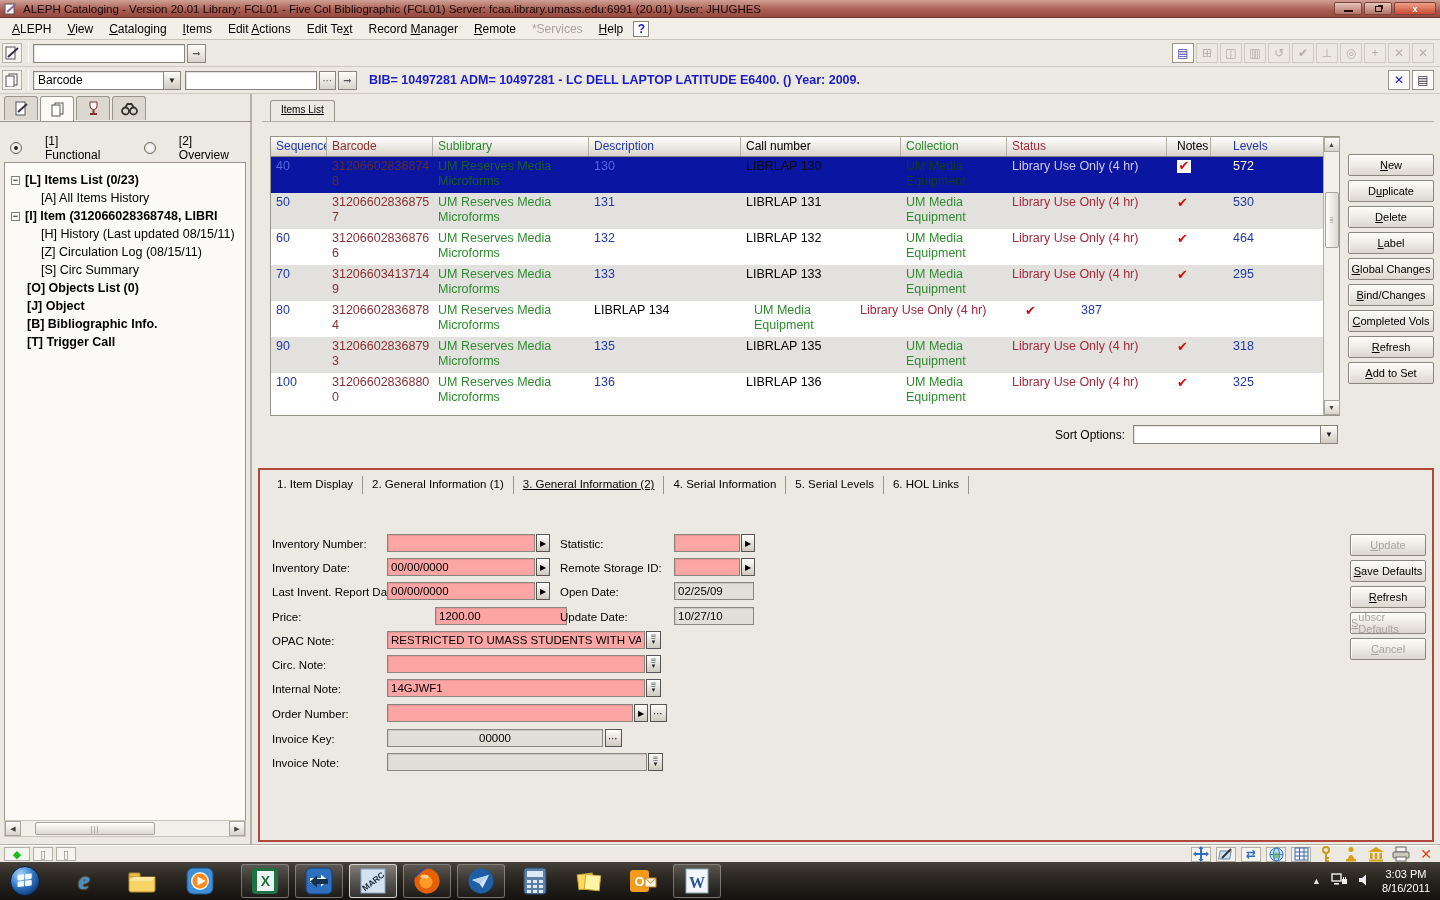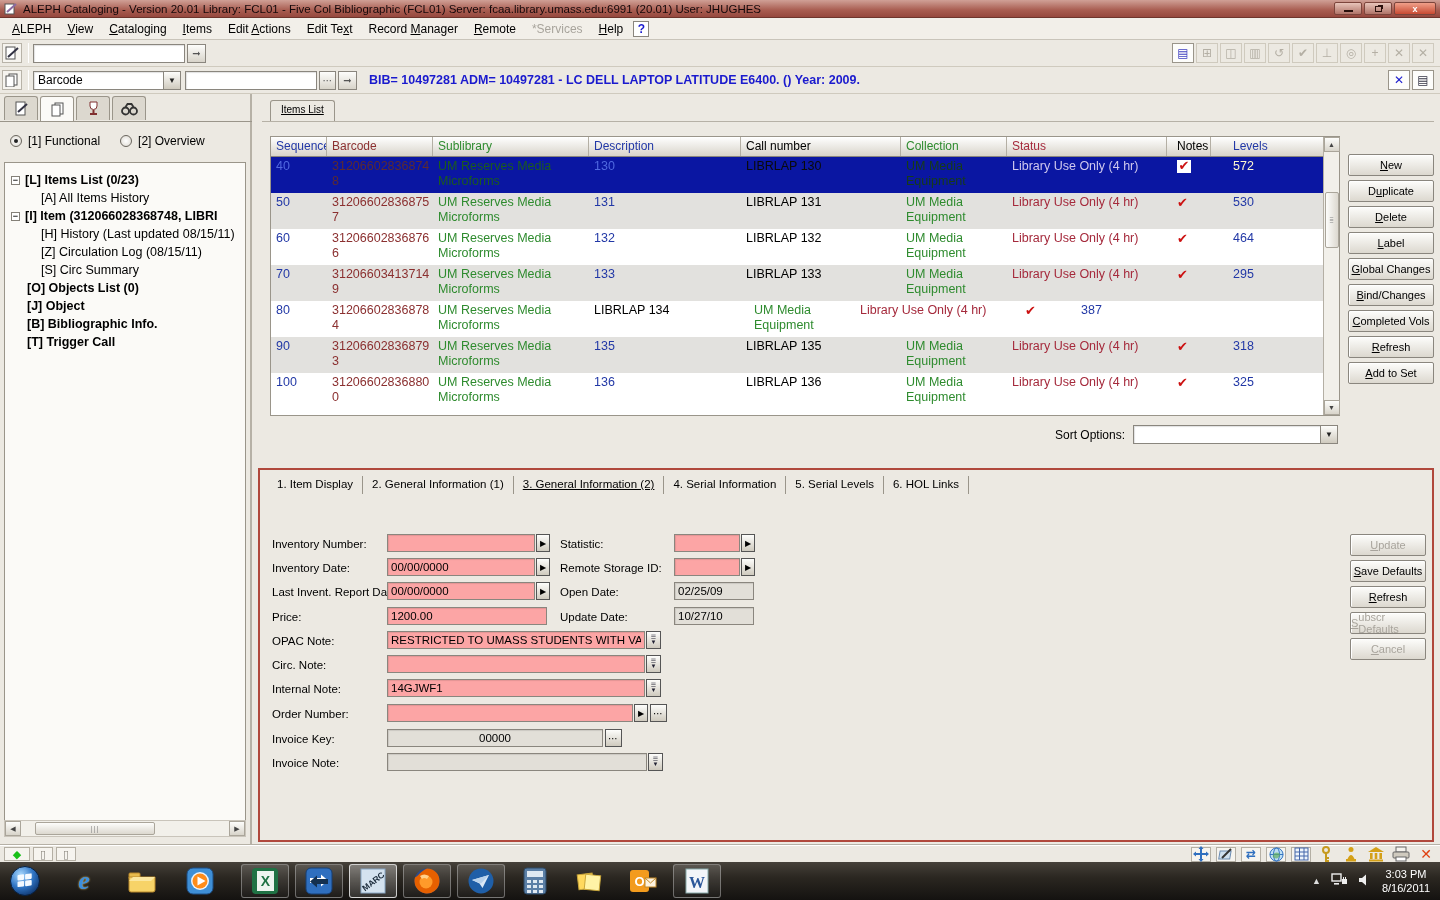--- a/index.html
+++ b/index.html
@@ -32,21 +32,21 @@
 .bib-text{color:#1a1ace;font-weight:bold;font-size:12.5px;margin-left:12px;white-space:nowrap}
 .tb-right{margin-left:auto;display:flex;align-items:center;margin-right:6px}
 .gicon{width:22px;height:20px;border:1px solid #cfcabe;background:#ece9e2;color:#b4afa4;display:flex;align-items:center;justify-content:center;font-size:12px;margin-left:2px}
 .gicon.en{background:#fdfdfb;color:#4040c0;border-color:#9a958a}
 
 .left-panel{position:absolute;left:0;top:94px;width:252px;height:751px;background:#ece9e2;border-right:2px solid #b6b1a6}
 .side-tabs{position:absolute;left:4px;top:2px;height:24px;display:flex}
 .stab{width:34px;height:24px;border:1px solid #9a958a;border-bottom:none;border-radius:3px 3px 0 0;background:#dcd8cf;display:flex;align-items:center;justify-content:center;margin-right:2px}
 .stab.sel{background:#fbfaf7;height:26px}
 .side-tabline{position:absolute;left:0;top:27px;width:252px;height:1px;background:#9a958a}
-.radio-row{position:absolute;left:10px;top:40px;display:flex;align-items:center;gap:6px;font-size:12px}
+.radio-row{position:absolute;left:10px;top:40px;display:flex;align-items:center;gap:23px;font-size:12px}
 .radio{width:12px;height:12px;border-radius:50%;border:1px solid #6a665e;background:radial-gradient(#fff,#dcd8cf);position:relative;flex:none}
 .radio.sel::after{content:'';position:absolute;left:3px;top:3px;width:4px;height:4px;border-radius:50%;background:#222}
 .radio-label{margin-right:14px}
 .tree-box{position:absolute;left:4px;top:68px;width:242px;height:672px;border:1px solid #9a958a;background:#fbfaf7;overflow:hidden}
 .tree{padding:8px 2px 0 6px}
 .tree-row{display:flex;align-items:center;height:18px;white-space:nowrap;overflow:hidden;font-size:12.5px}
 .tree-row.bold{font-weight:bold}
 .tree-row.child{padding-left:30px}
 .expander{width:9px;height:9px;border:1px solid #848078;background:#fff;font-size:9px;line-height:7px;text-align:center;margin-right:5px;flex:none;color:#222}
 .noexp{width:16px;flex:none}
@@ -435,21 +435,21 @@
         <input class="fin" style="width: 148px;" value="00/00/0000">
         <span class="arrbtn">▶</span>
       </span>
     <span class="flabel" style="left:300px;top:92px">Open Date:</span>
     <span class="ffield" style="left:414px;top:88px">
         <input class="fin ro" style="width: 80px;" readonly="" value="02/25/09">
       </span>
 
     <span class="flabel" style="left:12px;top:117px">Price:</span>
     <span class="ffield" style="left:127px;top:113px">
-        <input class="fin" style="width: 160px;" value="1200.00">
+        <input class="fin" style="width: 132px; margin-left: 48px;" value="1200.00">
       </span>
     <span class="flabel" style="left:300px;top:117px">Update Date:</span>
     <span class="ffield" style="left:414px;top:113px">
         <input class="fin ro" style="width: 80px;" readonly="" value="10/27/10">
       </span>
 
     <span class="flabel" style="left:12px;top:141px">OPAC Note:</span>
     <span class="ffield" style="left:127px;top:137px">
         <input class="fin" style="width: 258px;" value="RESTRICTED TO UMASS STUDENTS WITH VALID UC">
         <span class="noteicon">

